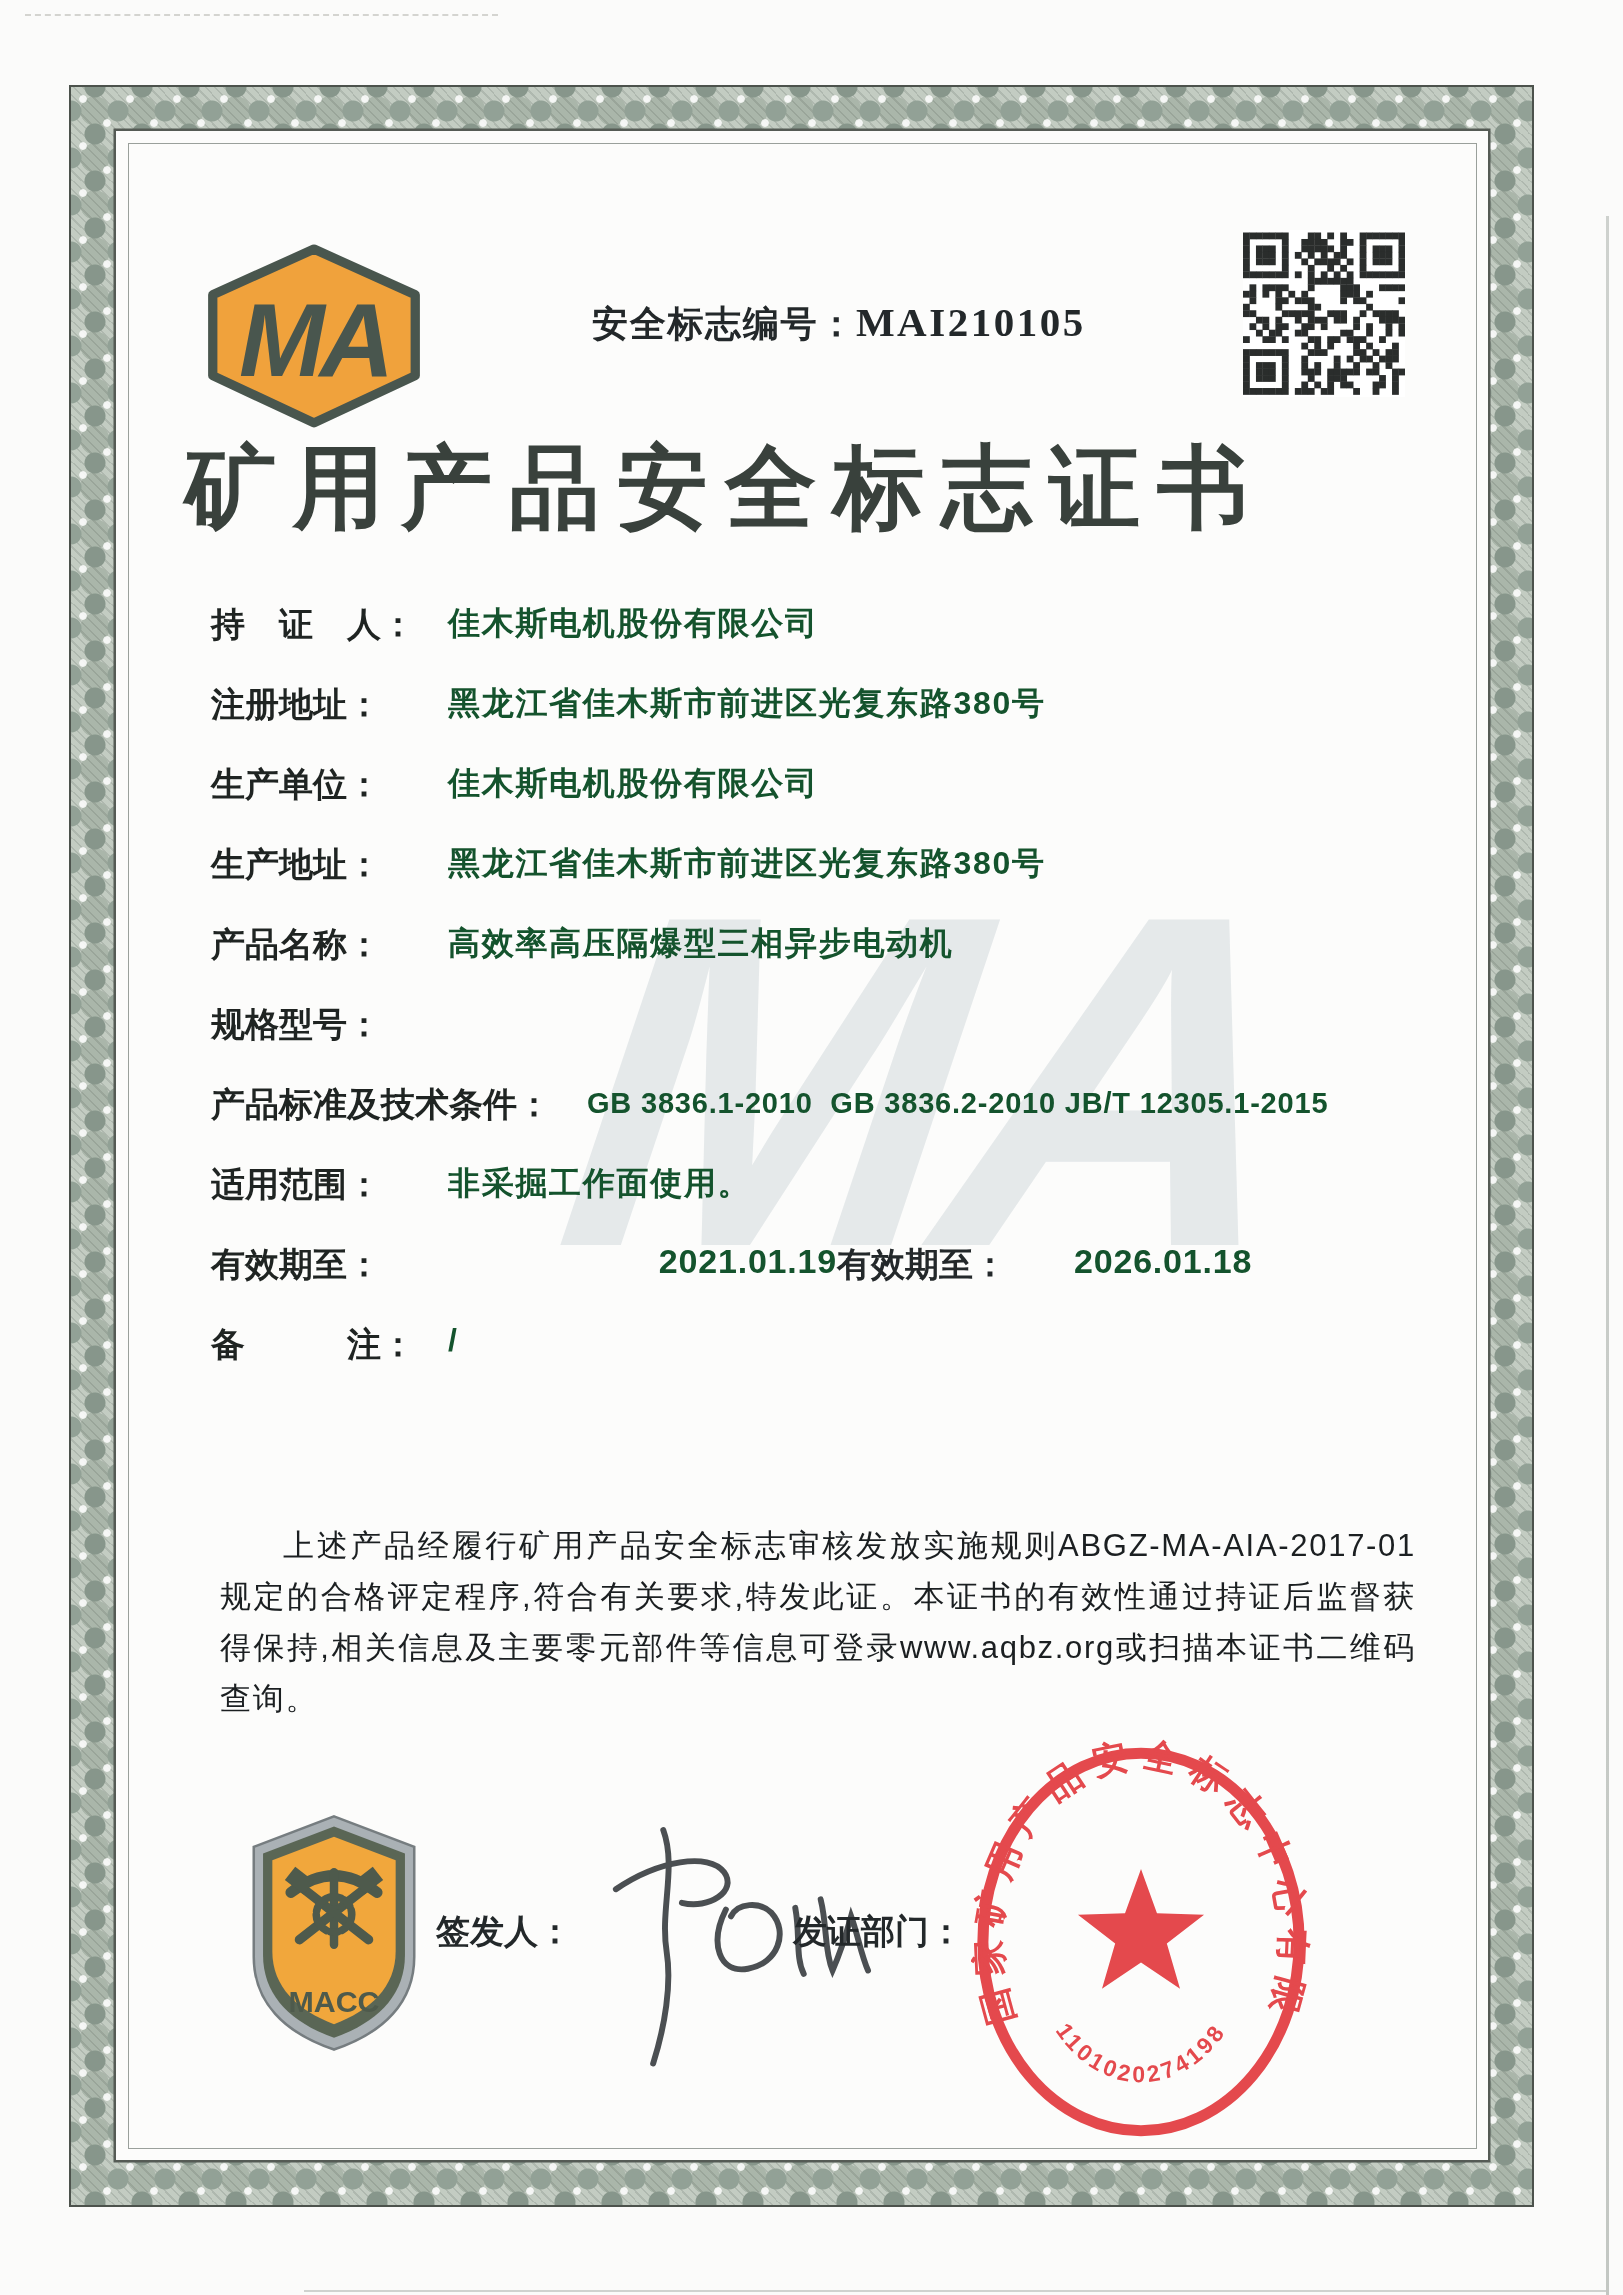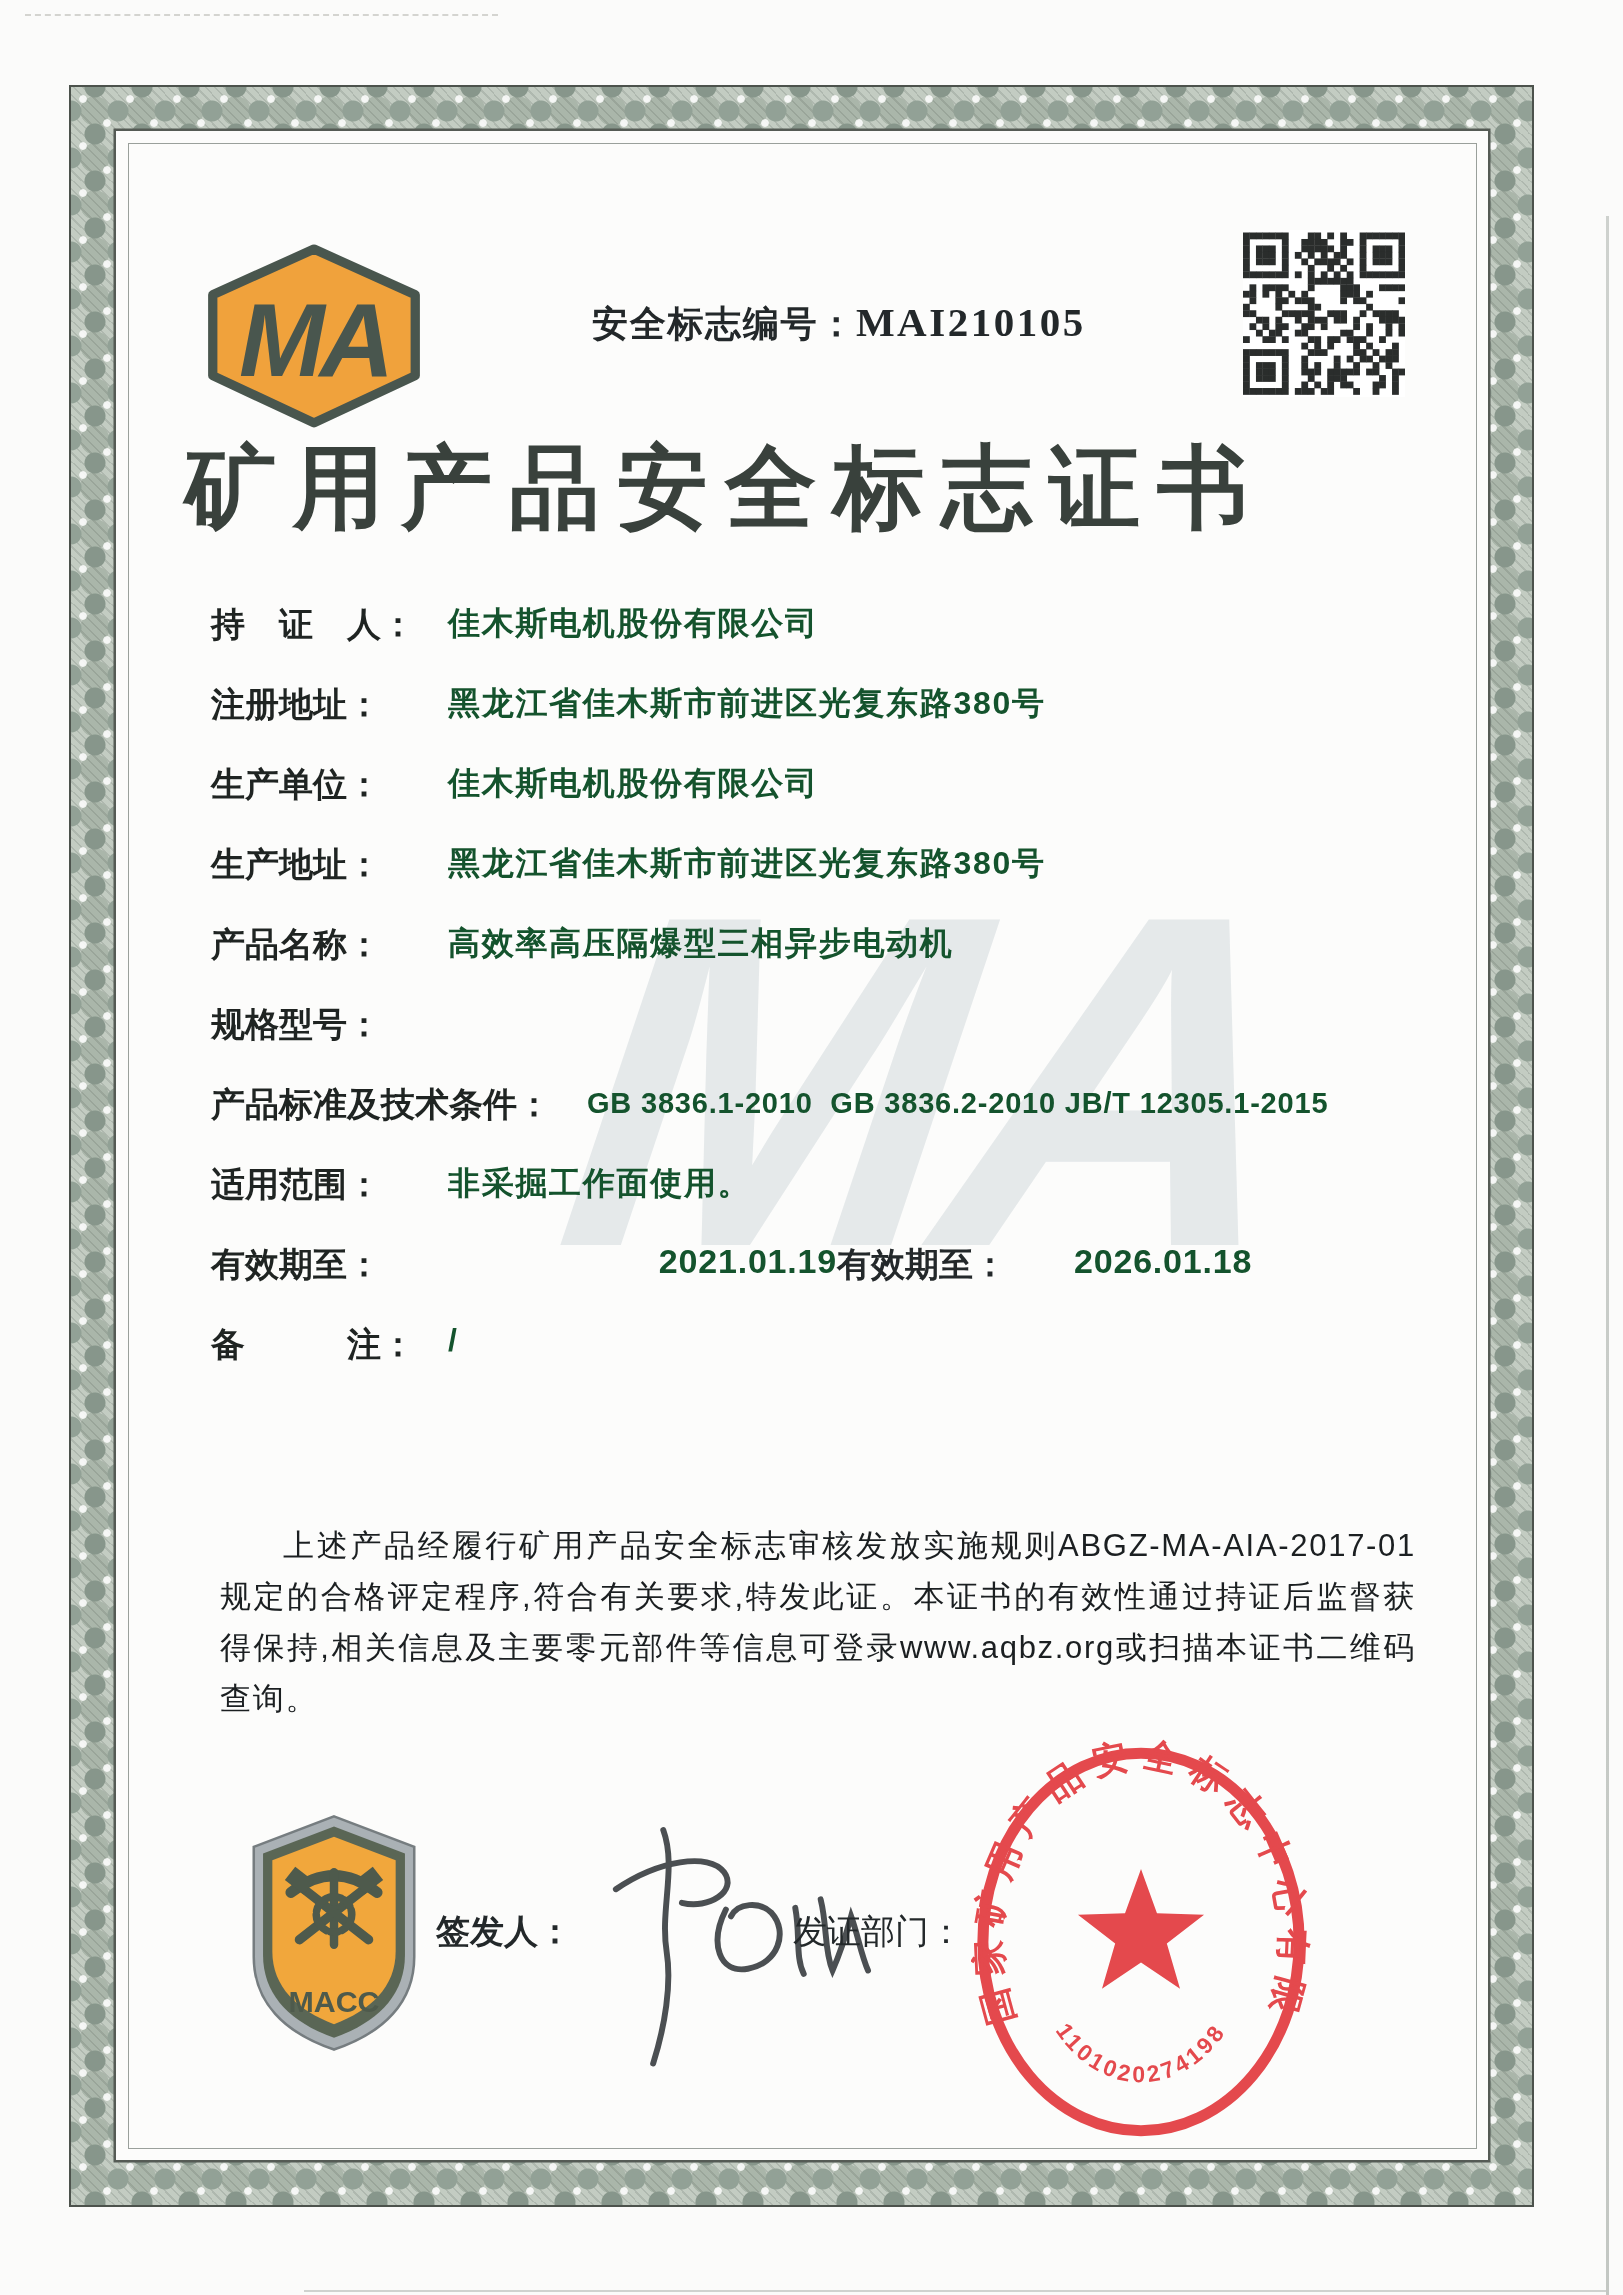--- a/index.html
+++ b/index.html
@@ -56,21 +56,21 @@
   .row-dates .dlabel2{flex:0 0 237px;font-size:34px;font-weight:800;}
   .row-dates .dval2{font-size:34px;font-weight:700;letter-spacing:0.8px;}
 
   .para{position:absolute;left:220px;top:1520px;width:1196px;margin:0;z-index:2;
       font-size:31px;line-height:51px;letter-spacing:1.7px;text-align:justify;
       text-indent:63px;font-weight:500;color:#1b1f21;}
 
   .shield{position:absolute;left:247px;top:1811px;width:174px;height:244px;z-index:2;}
   .signer{position:absolute;left:436px;top:1909px;font-size:34px;font-weight:800;z-index:2;}
   .signature{position:absolute;left:582px;top:1808px;width:292px;height:275px;z-index:2;}
-  .dept{position:absolute;left:793px;top:1909px;font-size:34px;font-weight:400;z-index:2;}
+  .dept{position:absolute;left:793px;top:1909px;font-size:34px;font-weight:700;z-index:2;}
   .seal{position:absolute;left:971px;top:1738px;width:340px;height:408px;z-index:3;opacity:.95;}
   .seal text{font-family:"Liberation Sans",sans-serif;}
 </style>
 </head>
 <body>
 
 <div class="page">
 
   <div class="art-top-dashes"></div>
   <div class="art-right-line"></div>

